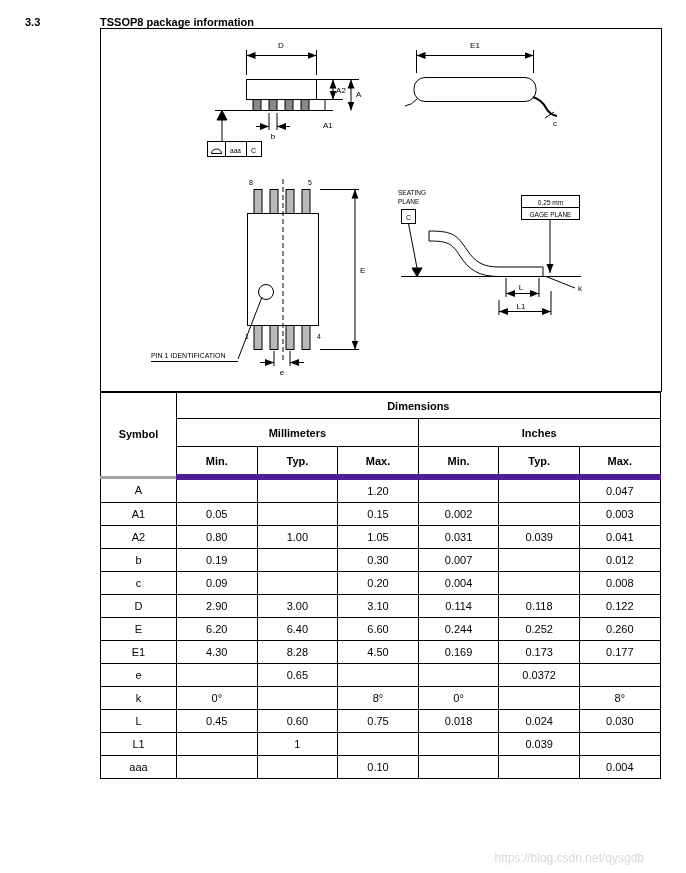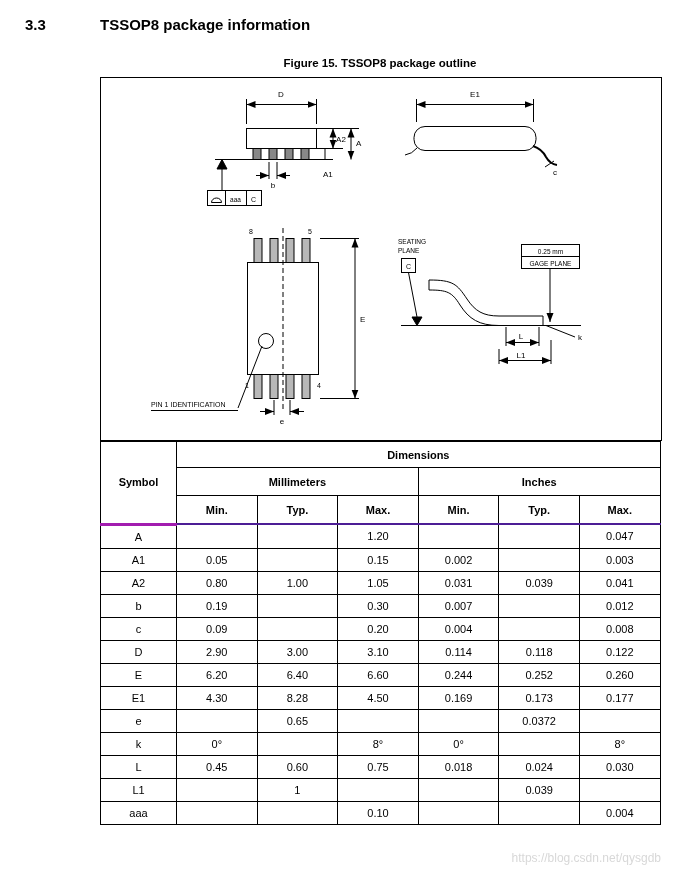--- a/index.html
+++ b/index.html
@@ -1,44 +1,43 @@
 <!DOCTYPE html>
 <html><head>
 <meta charset="utf-8">
 <style>
   html,body{margin:0;padding:0;}
   body{width:686px;height:873px;background:#fff;font-family:"Liberation Sans",sans-serif;color:#000;position:relative;overflow:hidden;}
-  .section-heading{display:flex;align-items:baseline;padding:16px 0 0 25px;font-size:15px;font-weight:bold;}
+  .section-heading{display:flex;align-items:baseline;padding:16px 0 0 25px;font-size:11px;font-weight:bold;}
   .section-number{width:75px;flex:none;}
   .content{margin-left:100px;width:560px;}
   .fig-caption{margin:24px 0 8px 0;text-align:center;font-size:11.5px;font-weight:bold;}
   .figure-box{border:1px solid #000;width:560px;height:362px;background:#fff;}
   .figure-svg{display:block;}
   .figure-svg text{font-family:"Liberation Sans",sans-serif;fill:#000;stroke:none;}
   .table-caption{margin:14px 0 8px 0;text-align:center;font-size:11.5px;font-weight:bold;}
   table{border-collapse:collapse;width:560px;font-size:11px;table-layout:fixed;}
   th,td{border:1px solid #000;text-align:center;vertical-align:middle;padding:0;}
   thead th{font-weight:bold;}
   thead tr:nth-child(1) th{height:25px;margin-top:44px;}
   thead tr:nth-child(2) th{height:27px;}
-  thead tr:nth-child(3) th{height:27px;border-bottom:2px solid #4c1d95;}
-  th[rowspan]{border-bottom:3px solid #a21caf;}
+  thead tr:nth-child(3) th{height:27px;border-bottom:6px solid #4c1d95;}
+  th[rowspan]{border-bottom:3px solid #a3a3a3;}
   tbody td{height:22px;}
-  .watermark{position:absolute;right:25px;bottom:8px;font-size:12px;color:#d8d8d8;margin-left:40px;}
+  .watermark{position:absolute;right:42px;bottom:8px;font-size:12px;color:#d8d8d8;margin-left:40px;}
 </style>
 </head>
 <body>
 
 <div class="section-heading">
   <span class="section-number">3.3</span>
   <span>TSSOP8 package information</span>
 </div>
 
 <div class="content">
-  <div class="fig-caption">Figure 15. TSSOP8 package outline</div>
 
   <div class="figure-box">
     <svg class="figure-svg" viewBox="0 0 558 360" width="558" height="360" xmlns="http://www.w3.org/2000/svg">
       <defs>
         <marker id="mA" viewBox="0 0 10 10" refX="9" refY="5" markerWidth="10" markerHeight="10" orient="auto-start-reverse" markerUnits="userSpaceOnUse">
           <path d="M0,1.5 L9,5 L0,8.5 Z" fill="#000"></path>
         </marker>
       </defs>
 
       <g stroke="#000" fill="none" stroke-width="1">

